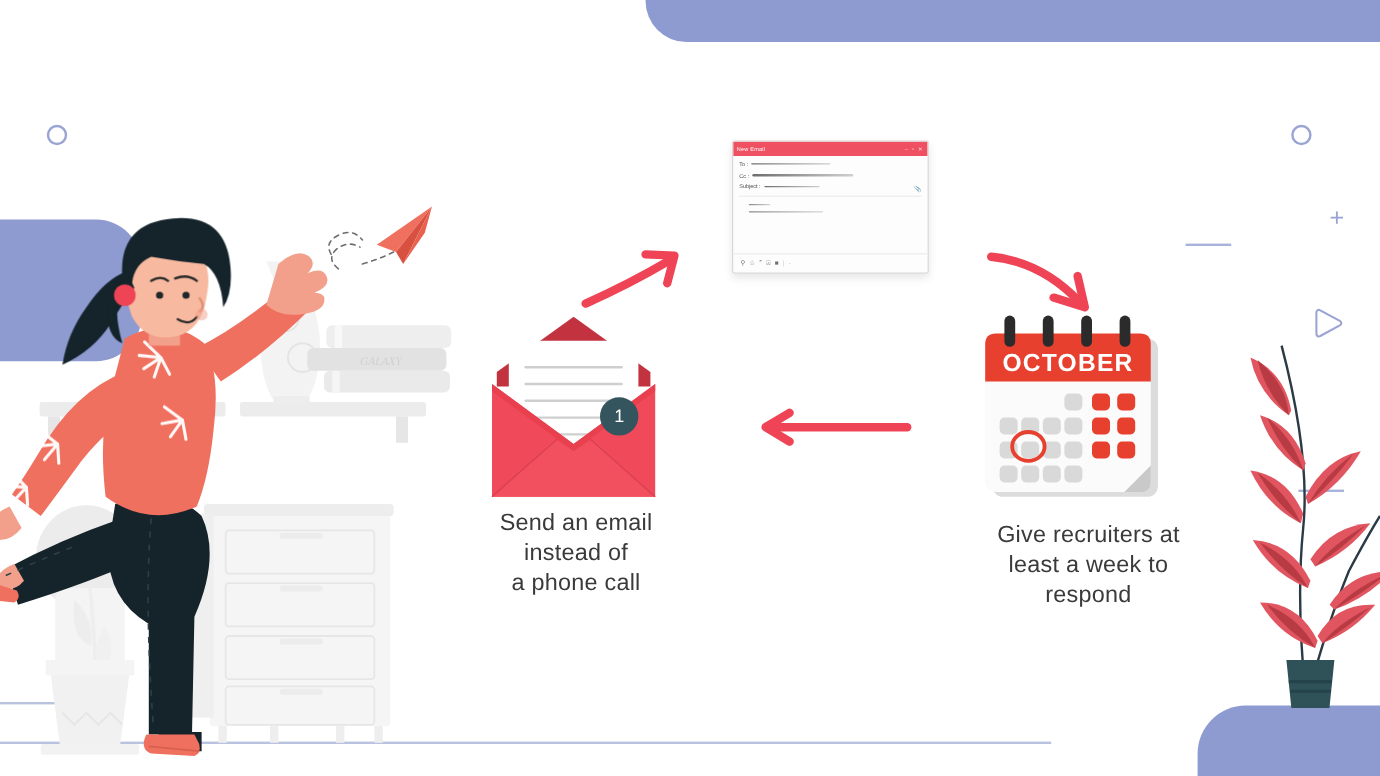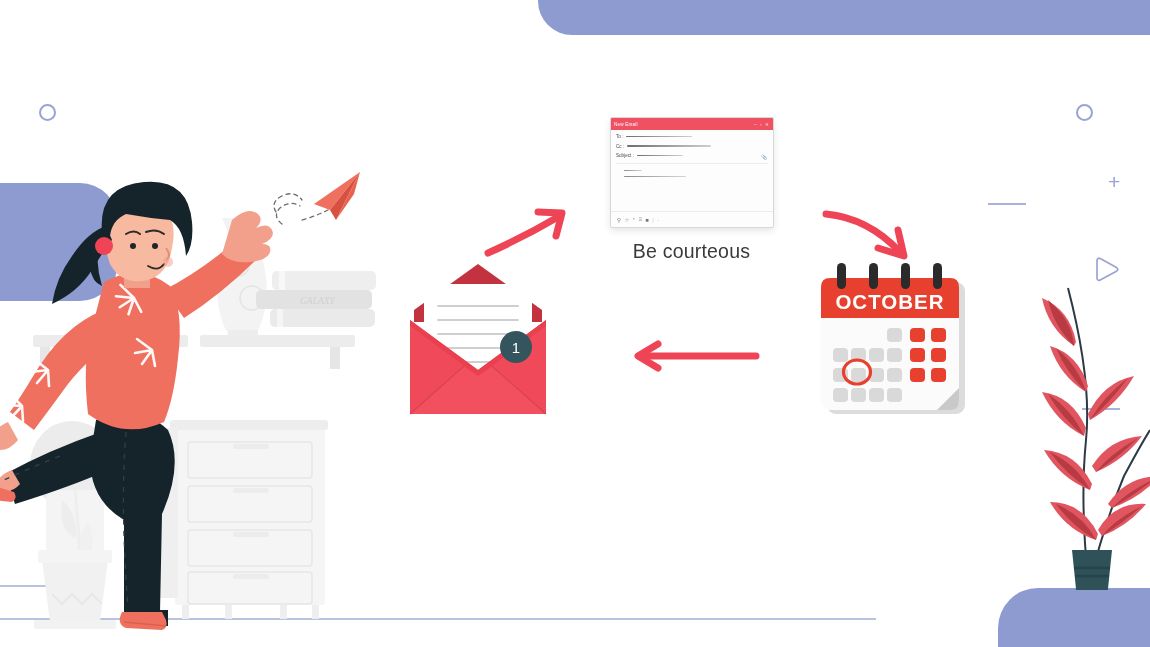--- a/index.html
+++ b/index.html
@@ -350,21 +350,20 @@
       <span>⚲</span>
       <span>☆</span>
       <span>⌜</span>
       <span>⍓</span>
       <span>■</span>
       <span style="color:#cfcfcf;">|</span>
       <span>·</span>
     </div>
   </div>
 
-  <div class="abs caption" style="left:595px; top:239px; width:193px;">Be courteous</div>
 
   <div class="abs env-wrap">
     <svg width="152" height="160" viewBox="0 0 152 160">
       <path d="M12 48 L76 2 L140 48 L140 60 L12 60 Z" fill="#c2333f"></path>
       <rect x="22" y="22" width="108" height="98" rx="2" fill="#ffffff"></rect>
       <g stroke="#cfcfcf" stroke-width="2" stroke-linecap="round">
         <path d="M36 44 h80"></path>
         <path d="M36 58 h80"></path>
         <path d="M36 72 h80"></path>
         <path d="M36 86 h80"></path>
@@ -373,20 +372,23 @@
       </g>
       <path d="M8 58 L76 108 L144 58 L144 152 L8 152 Z" fill="#f04a5a"></path>
       <path d="M8 58 L76 108 L144 58 L144 64 L76 114 L8 64 Z" fill="#e8404f"></path>
       <path d="M8 152 L60 104 L76 114 L92 104 L144 152 Z" fill="#f2505f"></path>
       <path d="M8 152 L62 104" stroke="#d94050" stroke-width="1.2" fill="none"></path>
       <path d="M144 152 L90 104" stroke="#d94050" stroke-width="1.2" fill="none"></path>
     </svg>
   </div>
   <div class="badge-num" style="left:500px; top:331px;">1</div>
 
+  <div class="abs caption" style="left:382px; top:424px; width:196px;">Send an email
+instead of
+a phone call</div>
 
   <div class="abs cal-wrap">
     <svg width="166" height="162" viewBox="0 0 166 162">
       <rect x="16" y="20" width="138" height="132" rx="9" fill="#dcdcdc"></rect>
       <rect x="10" y="16" width="138" height="132" rx="9" fill="#fbfbfb"></rect>
       <path d="M10 25 q0 -9 9 -9 h120 q9 0 9 9 v31 H10 Z" fill="#e8402f"></path>
       <text x="79" y="47" text-anchor="middle" font-family="Liberation Sans, sans-serif" font-size="20.5" font-weight="bold" fill="#ffffff" letter-spacing="1">OCTOBER</text>
 
       <g fill="#2b2b2b">
         <rect x="26" y="1" width="9" height="26" rx="4.5"></rect>
@@ -418,20 +420,23 @@
         <rect x="99" y="106" width="15" height="14" rx="4"></rect>
         <rect x="120" y="106" width="15" height="14" rx="4"></rect>
       </g>
 
       <ellipse cx="46" cy="110" rx="13.5" ry="12" fill="none" stroke="#e8402f" stroke-width="3.2"></ellipse>
 
       <path d="M148 126 L126 148 h13 q9 0 9 -9 Z" fill="#c9c9c9"></path>
     </svg>
   </div>
 
+  <div class="abs caption" style="left:800px; top:434px; width:214px;">Give recruiters at
+least a week to
+respond</div>
 
   <div class="abs" style="left:484px; top:203px;">
     <svg width="98" height="56" viewBox="0 0 98 56">
       <path d="M4 50 Q40 34 74 14" fill="none" stroke="#ef4455" stroke-width="7" stroke-linecap="round"></path>
       <path d="M54 9 L78 10 L72 33" fill="none" stroke="#ef4455" stroke-width="7" stroke-linecap="round" stroke-linejoin="round"></path>
     </svg>
   </div>
 
   <div class="abs" style="left:820px; top:204px;">
     <svg width="98" height="62" viewBox="0 0 98 62">

